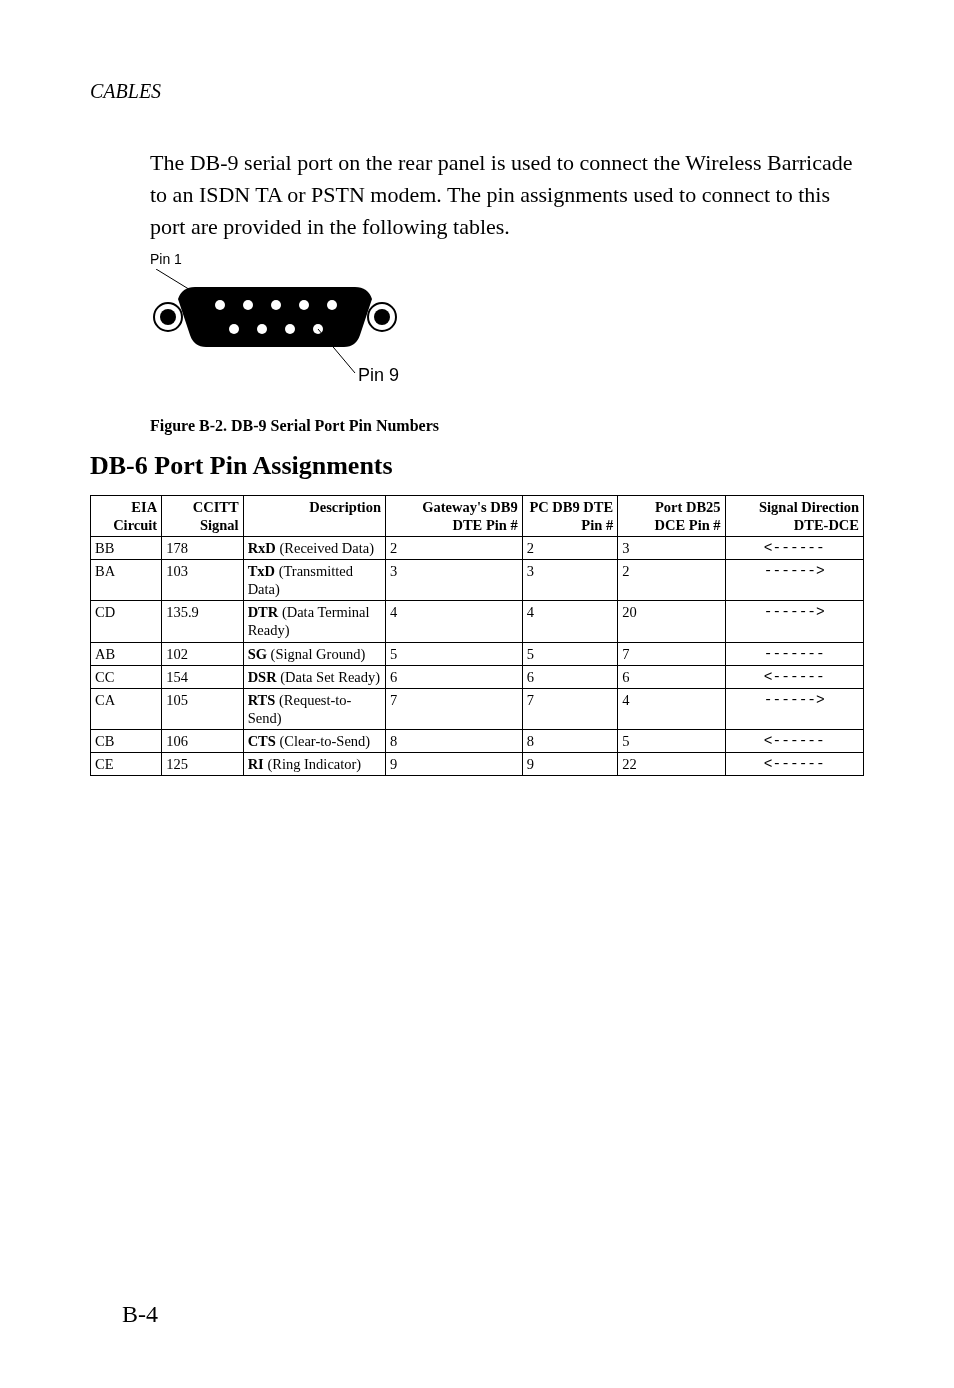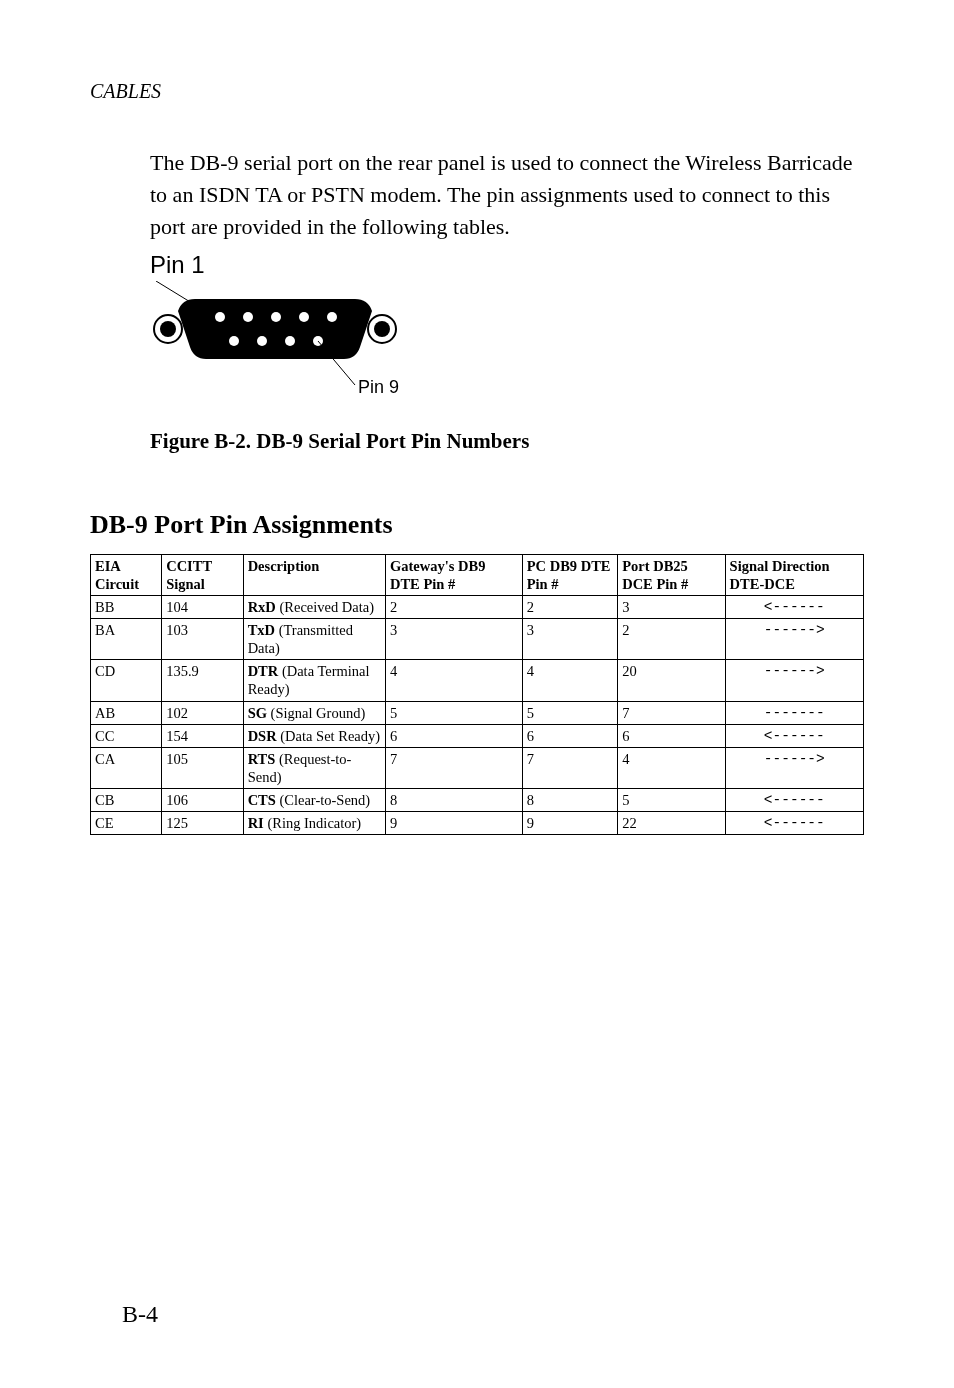--- a/index.html
+++ b/index.html
@@ -30,32 +30,32 @@
   }
   .bodytext {
     font-size: 22px;
     line-height: 1.45;
     margin-left: 60px;
     margin-bottom: 12px;
     margin-top: 44px;
   }
   .pin1-label {
     font-family: Arial, Helvetica, sans-serif;
-    font-size: 24px;
+    font-size: 14px;
     margin-left: 60px;
     margin-top: -4px;
     margin-bottom: 2px;
   }
   .connector-wrap {
     margin-left: 60px;
   }
   .fig-caption {
     font-weight: bold;
-    font-size: 21px;
-    margin: 24px 0 56px 60px;
+    font-size: 16px;
+    margin: 24px 0 16px 60px;
   }
 
   h2.subhead {
     font-weight: bold;
     font-size: 26px;
     margin: 0 0 14px 0;
   }
 
   table.pins {
     border-collapse: collapse;
@@ -64,21 +64,21 @@
   }
   table.pins th, table.pins td {
     border: 1px solid #000;
     padding: 2px 4px;
     vertical-align: top;
     text-align: left;
     line-height: 1.25;
   }
   table.pins th {
     font-weight: bold;
-    text-align: left;
+    text-align: right;
   }
   table.pins td.center { text-align: center; }
   .mono { font-family: "Courier New", monospace; white-space: nowrap; }
 
   .page-num {
     position: absolute;
     bottom: 60px;
     left: 90px;
     font-size: 24px;
     margin-left: 32px;
@@ -128,39 +128,39 @@
       <circle cx="140" cy="60" r="5" fill="#fff"></circle>
       <circle cx="168" cy="60" r="5" fill="#fff"></circle>
 
       <line x1="168" y1="60" x2="205" y2="104" stroke="#000" stroke-width="1"></line>
       <text x="208" y="112" font-family="Arial, Helvetica, sans-serif" font-size="18">Pin 9</text>
     </svg>
   </div>
 
   <div class="fig-caption">Figure B-2.  DB-9 Serial Port Pin Numbers</div>
 
-  <h2 class="subhead">DB-9 Port Pin Assignments</h2>
+  <h2 class="subhead">DB-6 Port Pin Assignments</h2>
 
   <table class="pins">
     <thead>
       <tr>
         <th>EIA Circuit</th>
         <th>CCITT Signal</th>
         <th>Description</th>
         <th>Gateway's DB9 DTE Pin #</th>
         <th>PC DB9 DTE Pin #</th>
         <th>Port DB25 DCE Pin #</th>
         <th>Signal Direction DTE-DCE</th>
       </tr>
     </thead>
     <tbody>
 
         <tr>
           <td>BB</td>
-          <td>104</td>
+          <td>178</td>
           <td><b>RxD</b> (Received Data)</td>
           <td>2</td>
           <td>2</td>
           <td>3</td>
           <td class="mono center">&lt;------</td>
         </tr>
         <tr>
           <td>BA</td>
           <td>103</td>
           <td><b>TxD</b> (Transmitted Data)</td>

